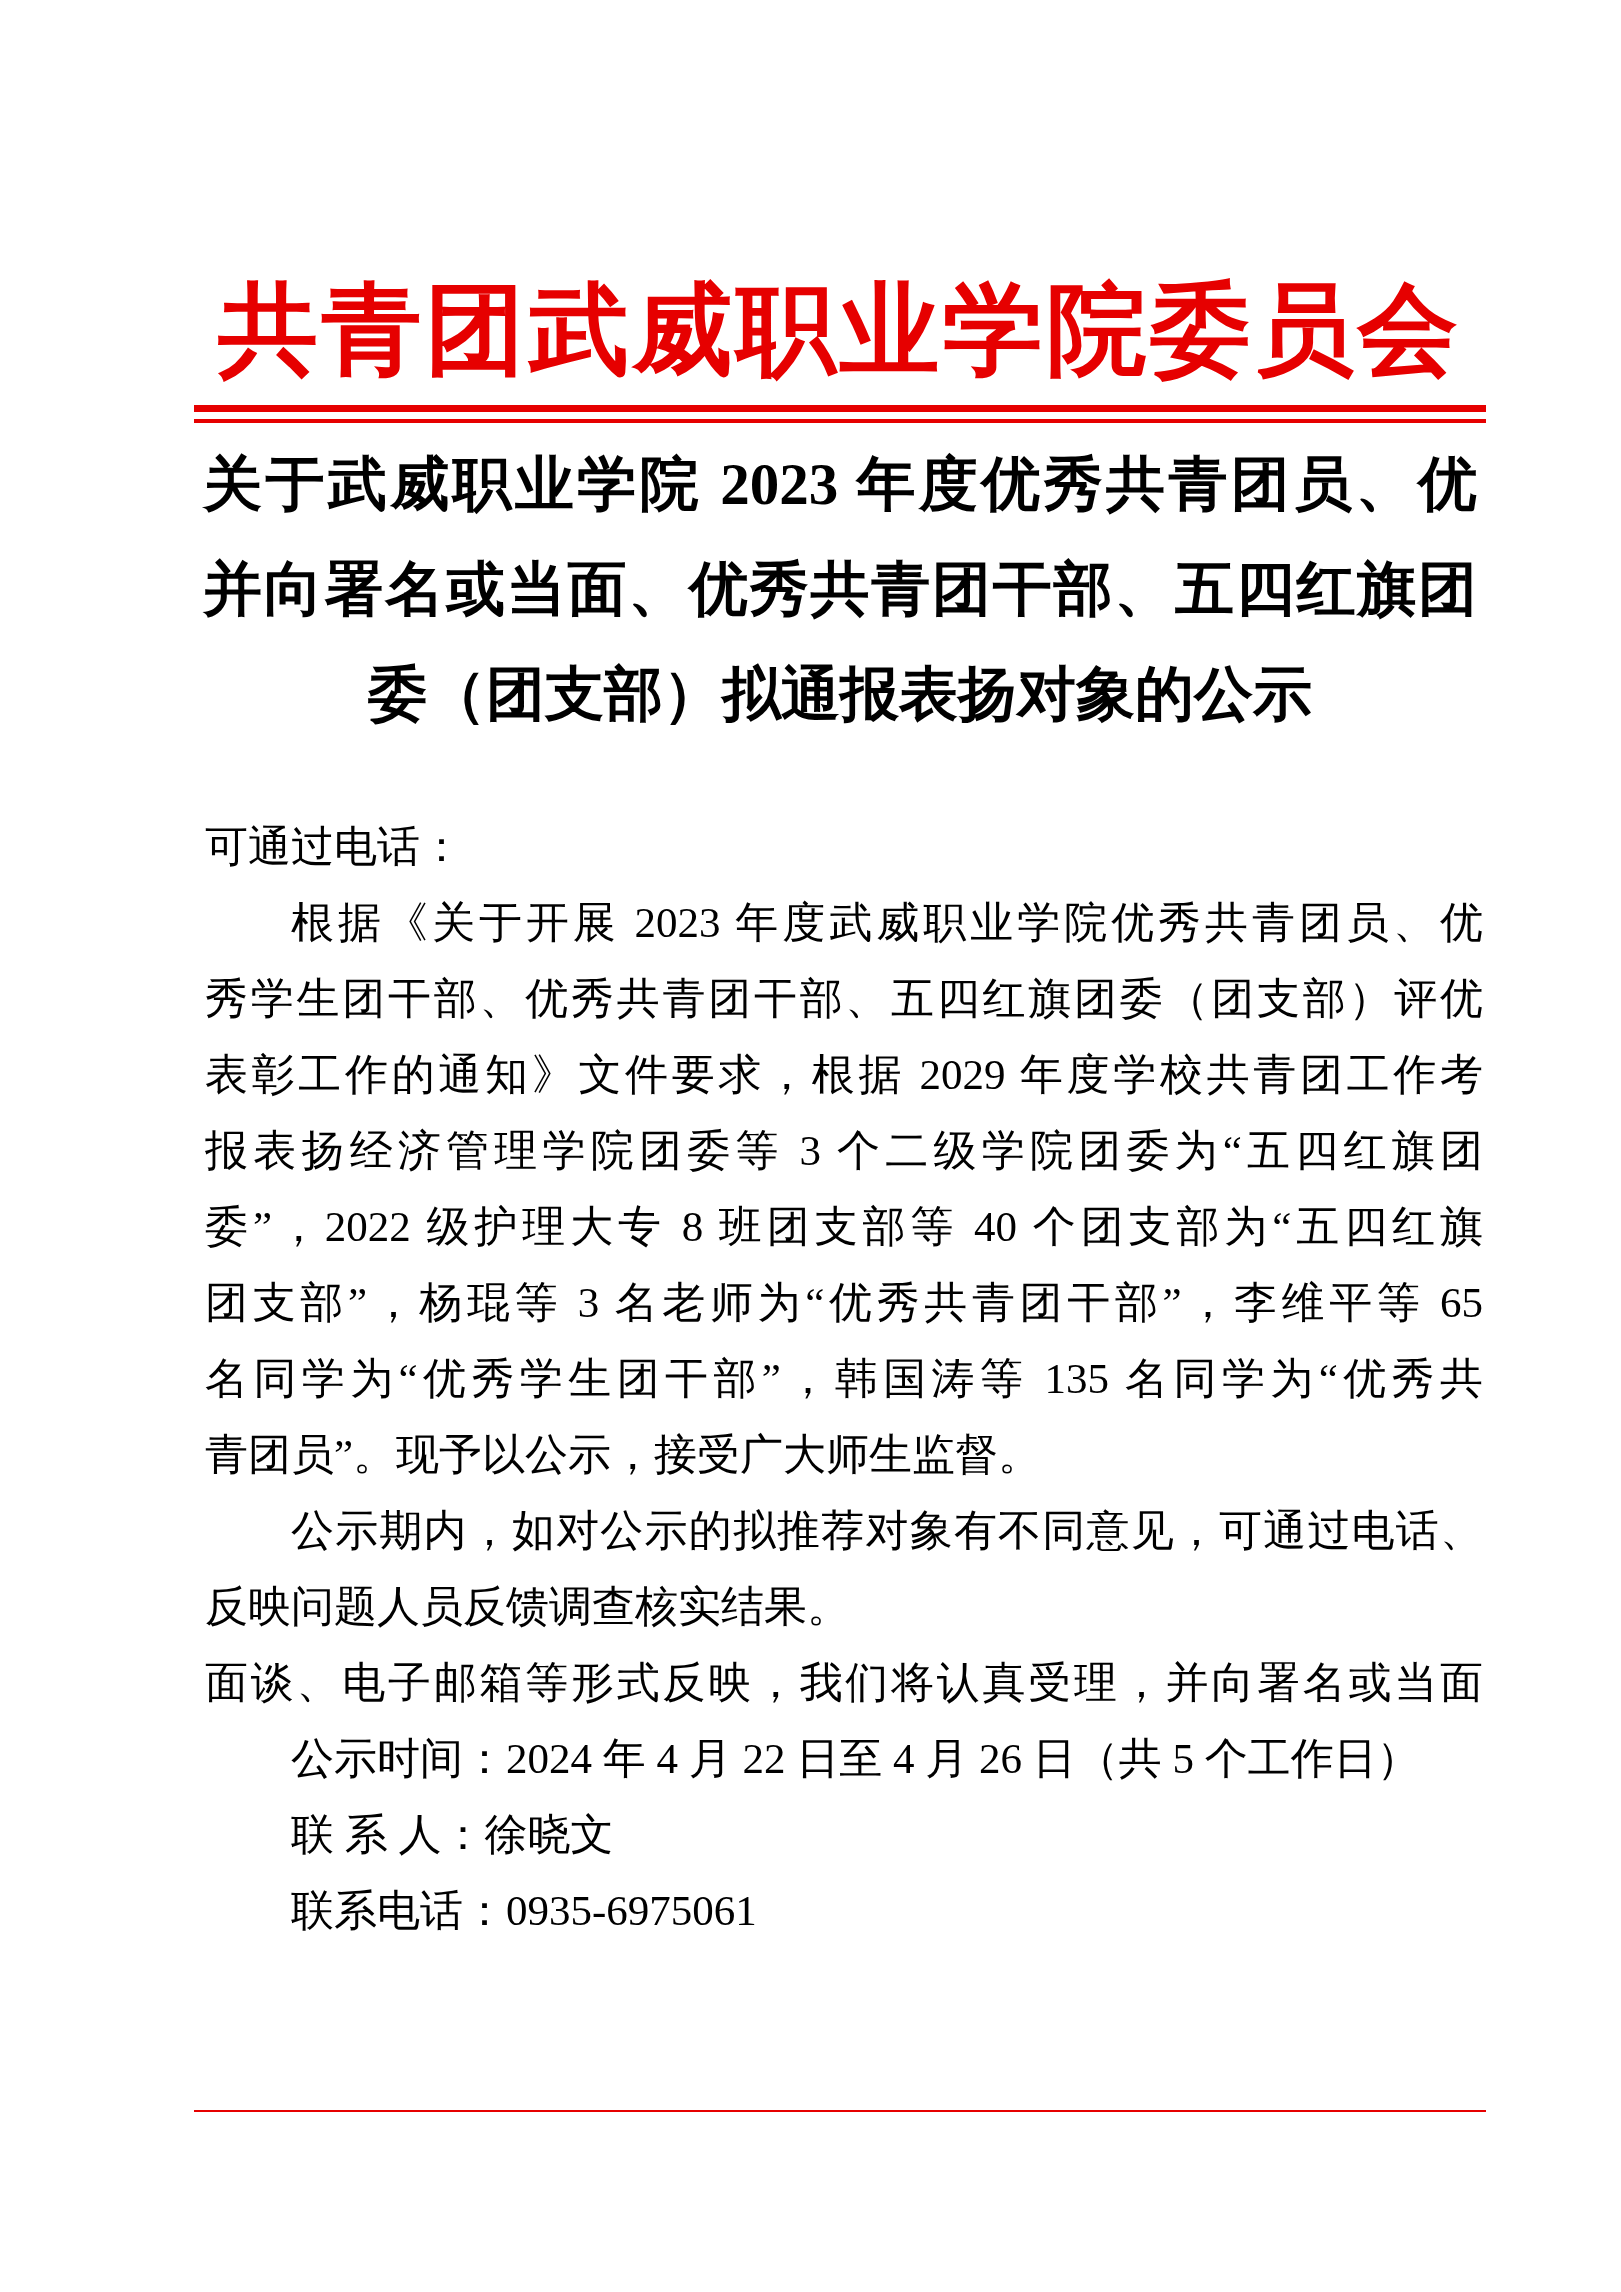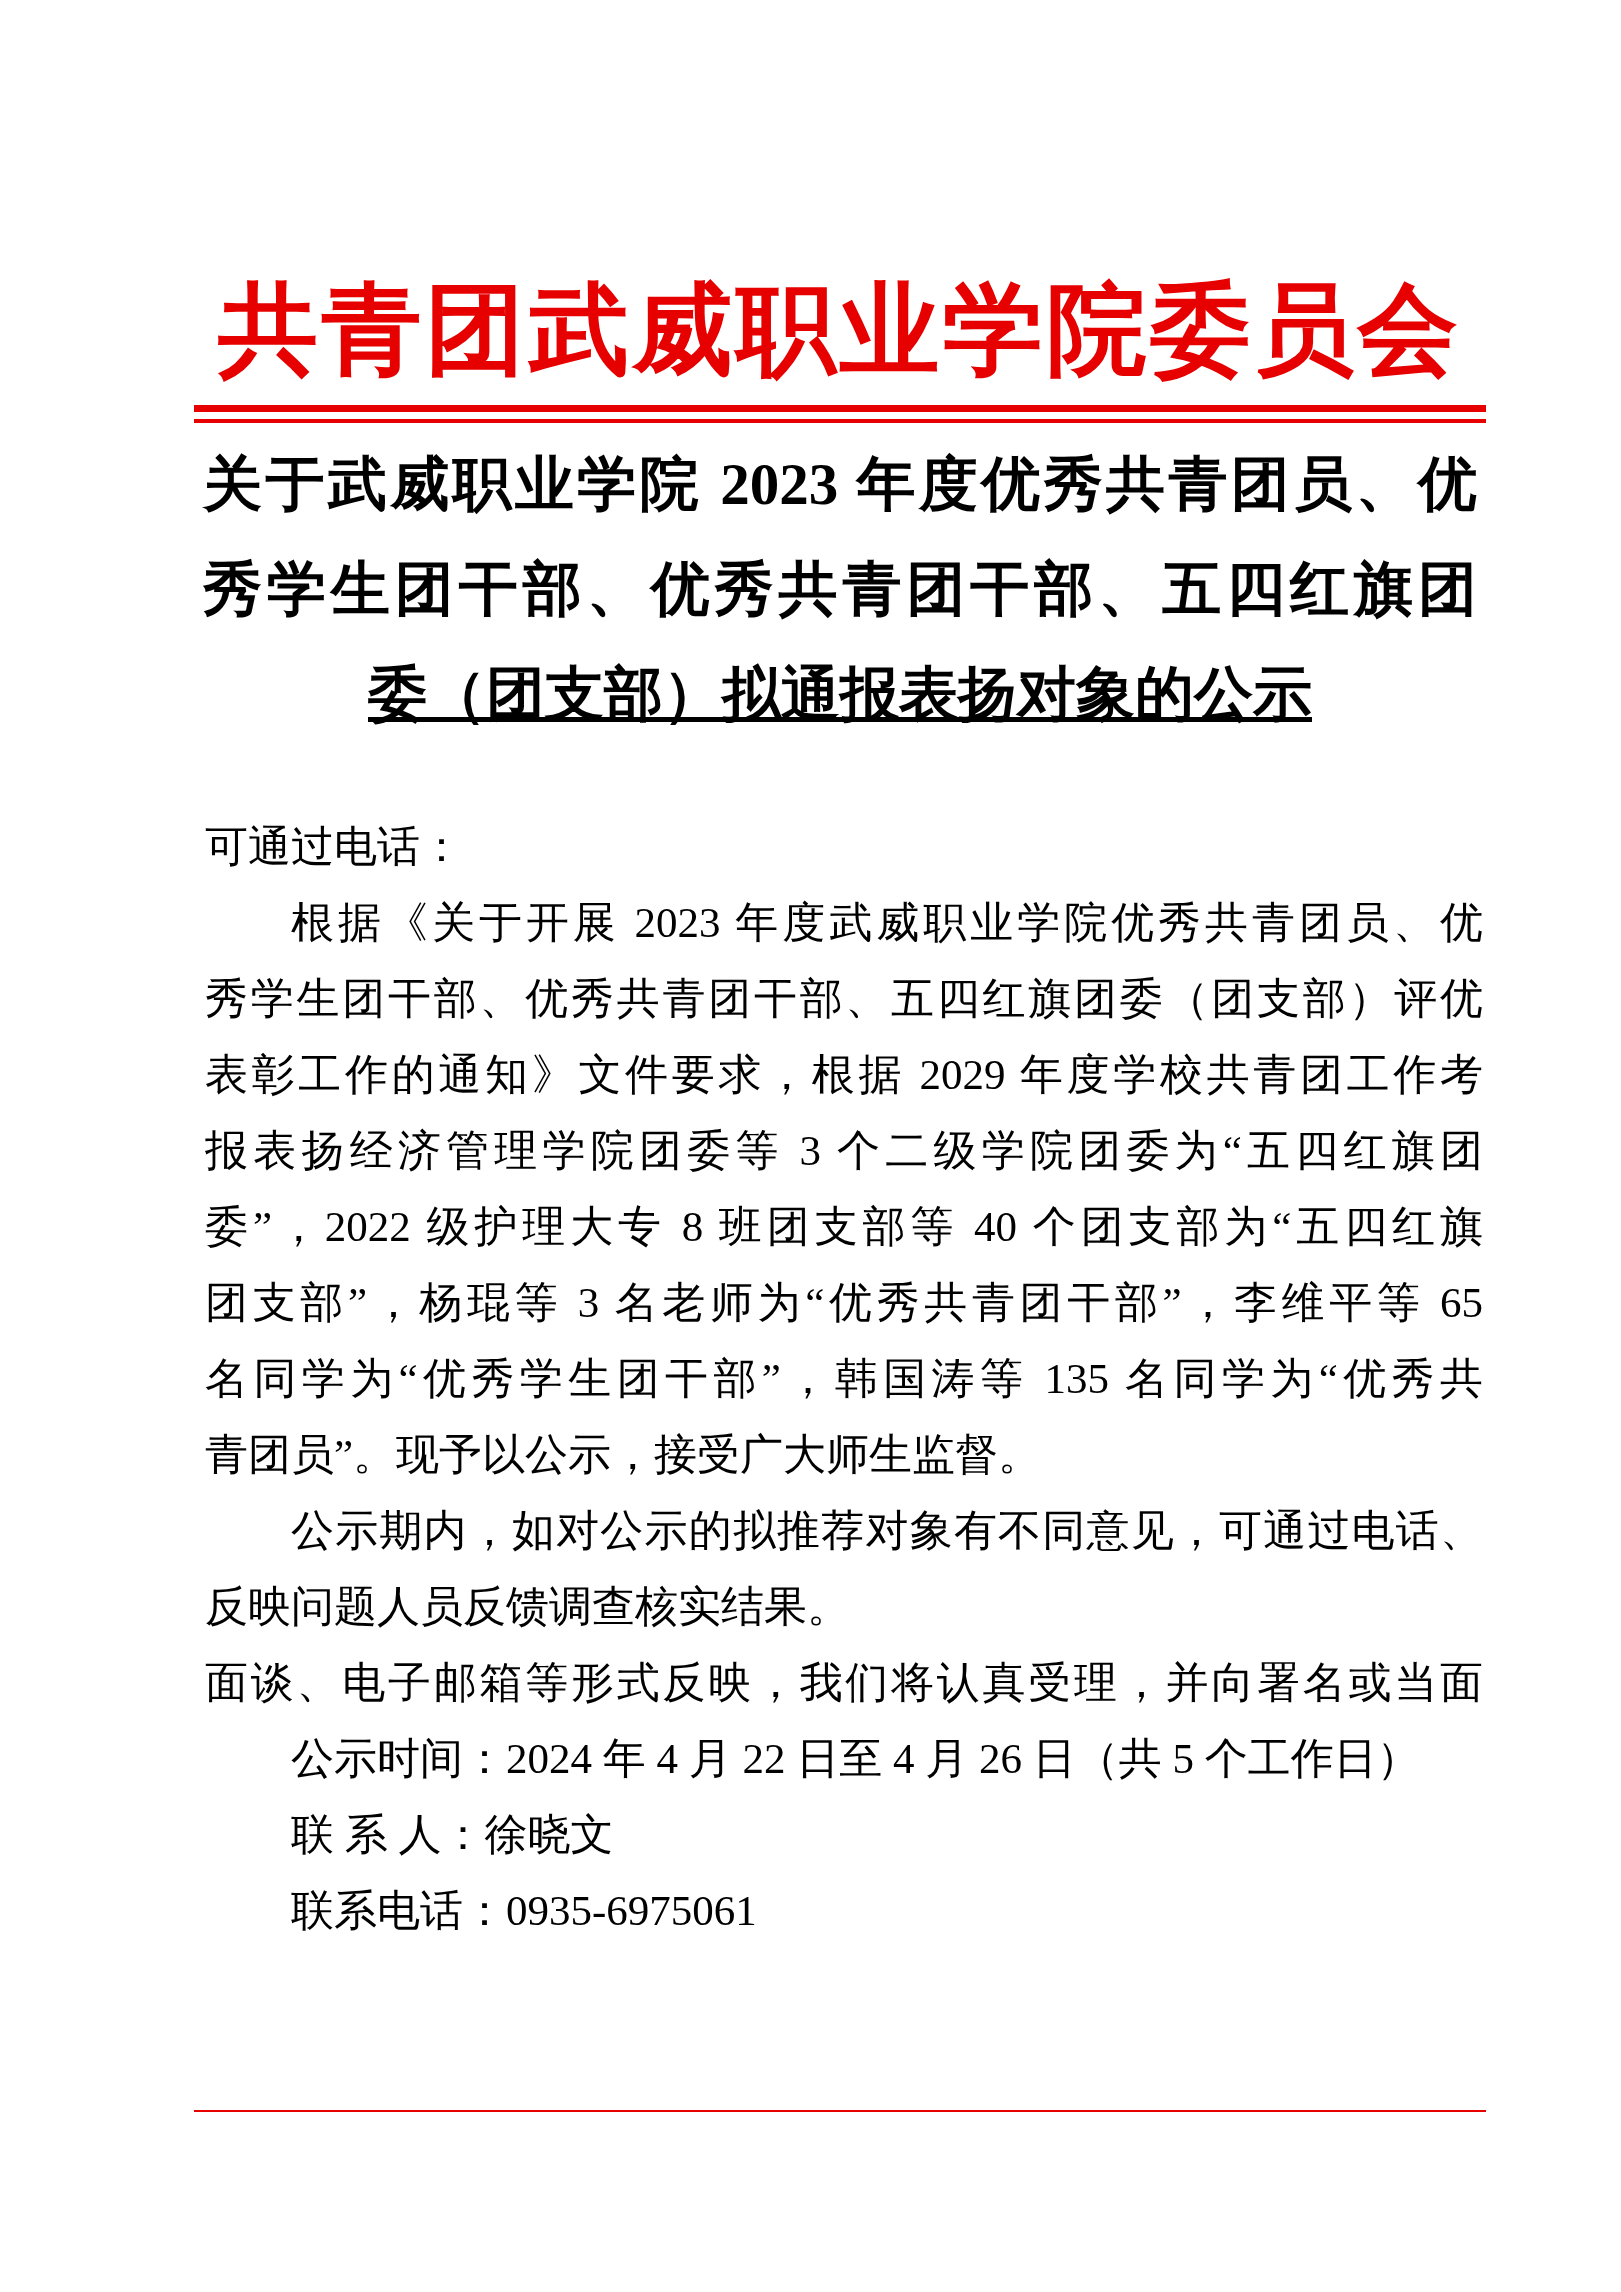--- a/index.html
+++ b/index.html
@@ -38,21 +38,20 @@
     font-weight:bold;
   }
   .title-line {
     text-align:justify;
     text-align-last:justify;
     white-space:nowrap;
   }
   .title-line.center {
     text-align:right;
     text-align-last:center;
-    text-decoration:underline;
   }
   .body-block {
     position:absolute;
     top:809px; left:176px; width:1278px;
     font-size:43px; line-height:76px;
   }
   .line {
     text-align:justify;
     text-align-last:justify;
     white-space:nowrap;
@@ -65,21 +64,21 @@
 
 <div class="page">
 
   <div class="org-title">共青团武威职业学院委员会</div>
 
   <div class="rule rule-top-thick"></div>
   <div class="rule rule-top-thin"></div>
 
   <div class="doc-title">
       <div class="title-line">关于武威职业学院 2023 年度优秀共青团员、优</div>
-      <div class="title-line">秀学生团干部、优秀共青团干部、五四红旗团</div>
+      <div class="title-line">并向署名或当面、优秀共青团干部、五四红旗团</div>
       <div class="title-line center">委（团支部）拟通报表扬对象的公示</div>
     </div>
 
   <div class="body-block">
     <div class="line end">可通过电话：</div>
     <div id="paragraphs">
         <div>
           <div class="line indent">根据《关于开展 2023 年度武威职业学院优秀共青团员、优</div>
           <div class="line">秀学生团干部、优秀共青团干部、五四红旗团委（团支部）评优</div>
           <div class="line">表彰工作的通知》文件要求，根据 2029 年度学校共青团工作考</div>

